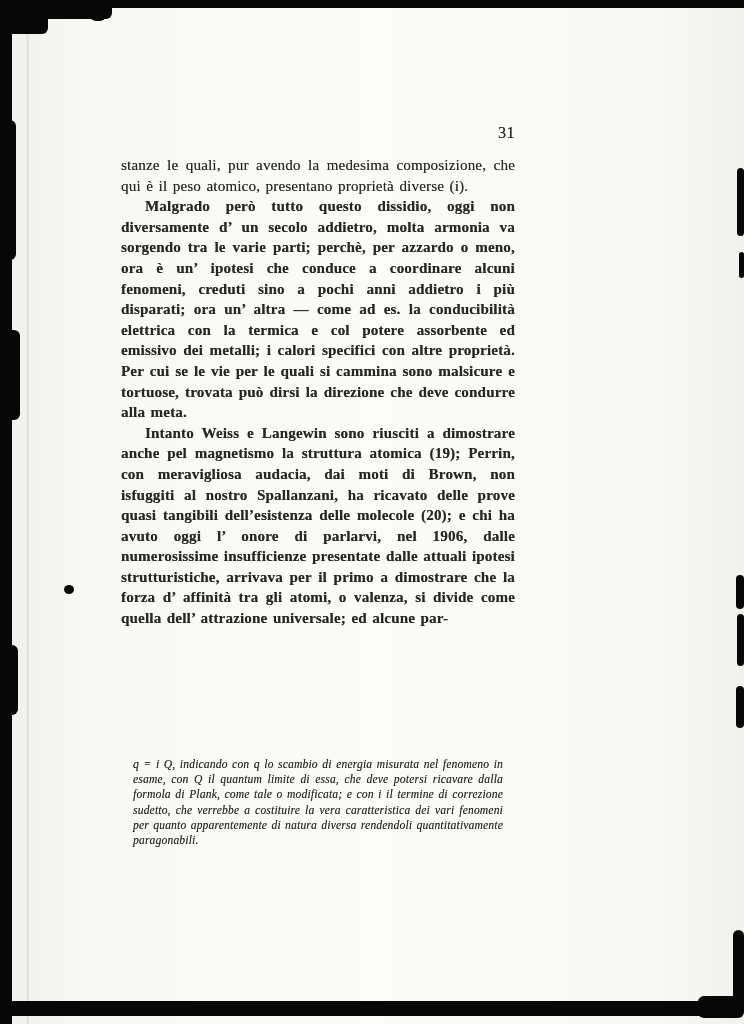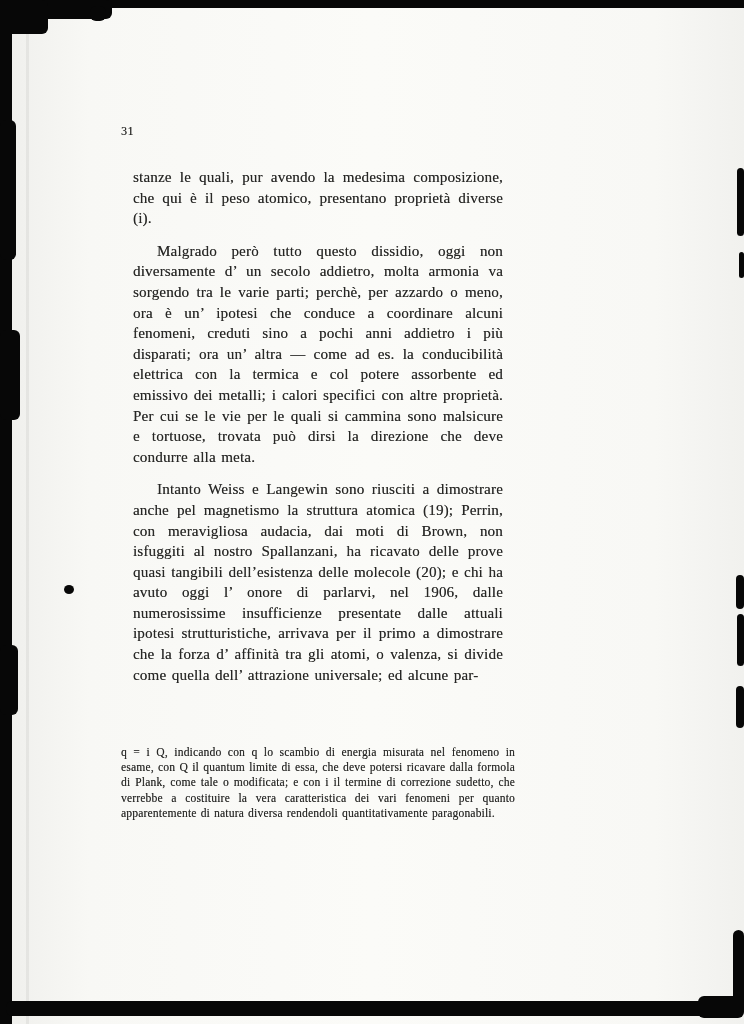--- a/index.html
+++ b/index.html
@@ -23,52 +23,52 @@
     position: absolute;
     left: 26px; top: 0;
     width: 3px; height: 1024px;
     background: rgba(0,0,0,0.05);
   }
   .page-number {
     position: absolute;
     left: 121px;
     top: 124px;
     width: 394px;
-    text-align: left;
-    font-size: 12px;
+    text-align: right;
+    font-size: 16px;
     letter-spacing: 0.5px;
     text-shadow: 0.2px 0.2px 0.4px rgba(30,30,30,0.55);
   }
   .text-block {
     position: absolute;
     left: 121px;
     top: 155px;
     width: 394px;
     font-size: 15px;
     line-height: 20.6px;
     text-align: justify;
     letter-spacing: 0.2px;
     word-spacing: 1.5px;
     text-shadow: 0.2px 0.2px 0.4px rgba(30,30,30,0.55);
   }
-  .text-block p { margin: 12px; }
-  .para.indent { text-indent: 24px; }
+  .text-block p { margin: 0; }
+  .para.indent { text-indent: 24px; font-weight: bold; }
   .footnote-block {
     position: absolute;
     left: 121px;
     top: 745px;
     width: 394px;
     font-size: 11.5px;
     line-height: 15.2px;
     text-align: justify;
     letter-spacing: 0.2px;
     word-spacing: 1px;
     text-shadow: 0.15px 0.15px 0.3px rgba(30,30,30,0.5);
   }
-  .footnote-block p { margin: 0; }
+  .footnote-block p { margin: 12px; font-style: italic; }
   .fn-indent {
     text-indent: 16px;
     margin-top: 3px !important;
     text-align: left;
   }
   .art {
     position: absolute;
     background: #070707;
   }
   .round { border-radius: 6px; }

